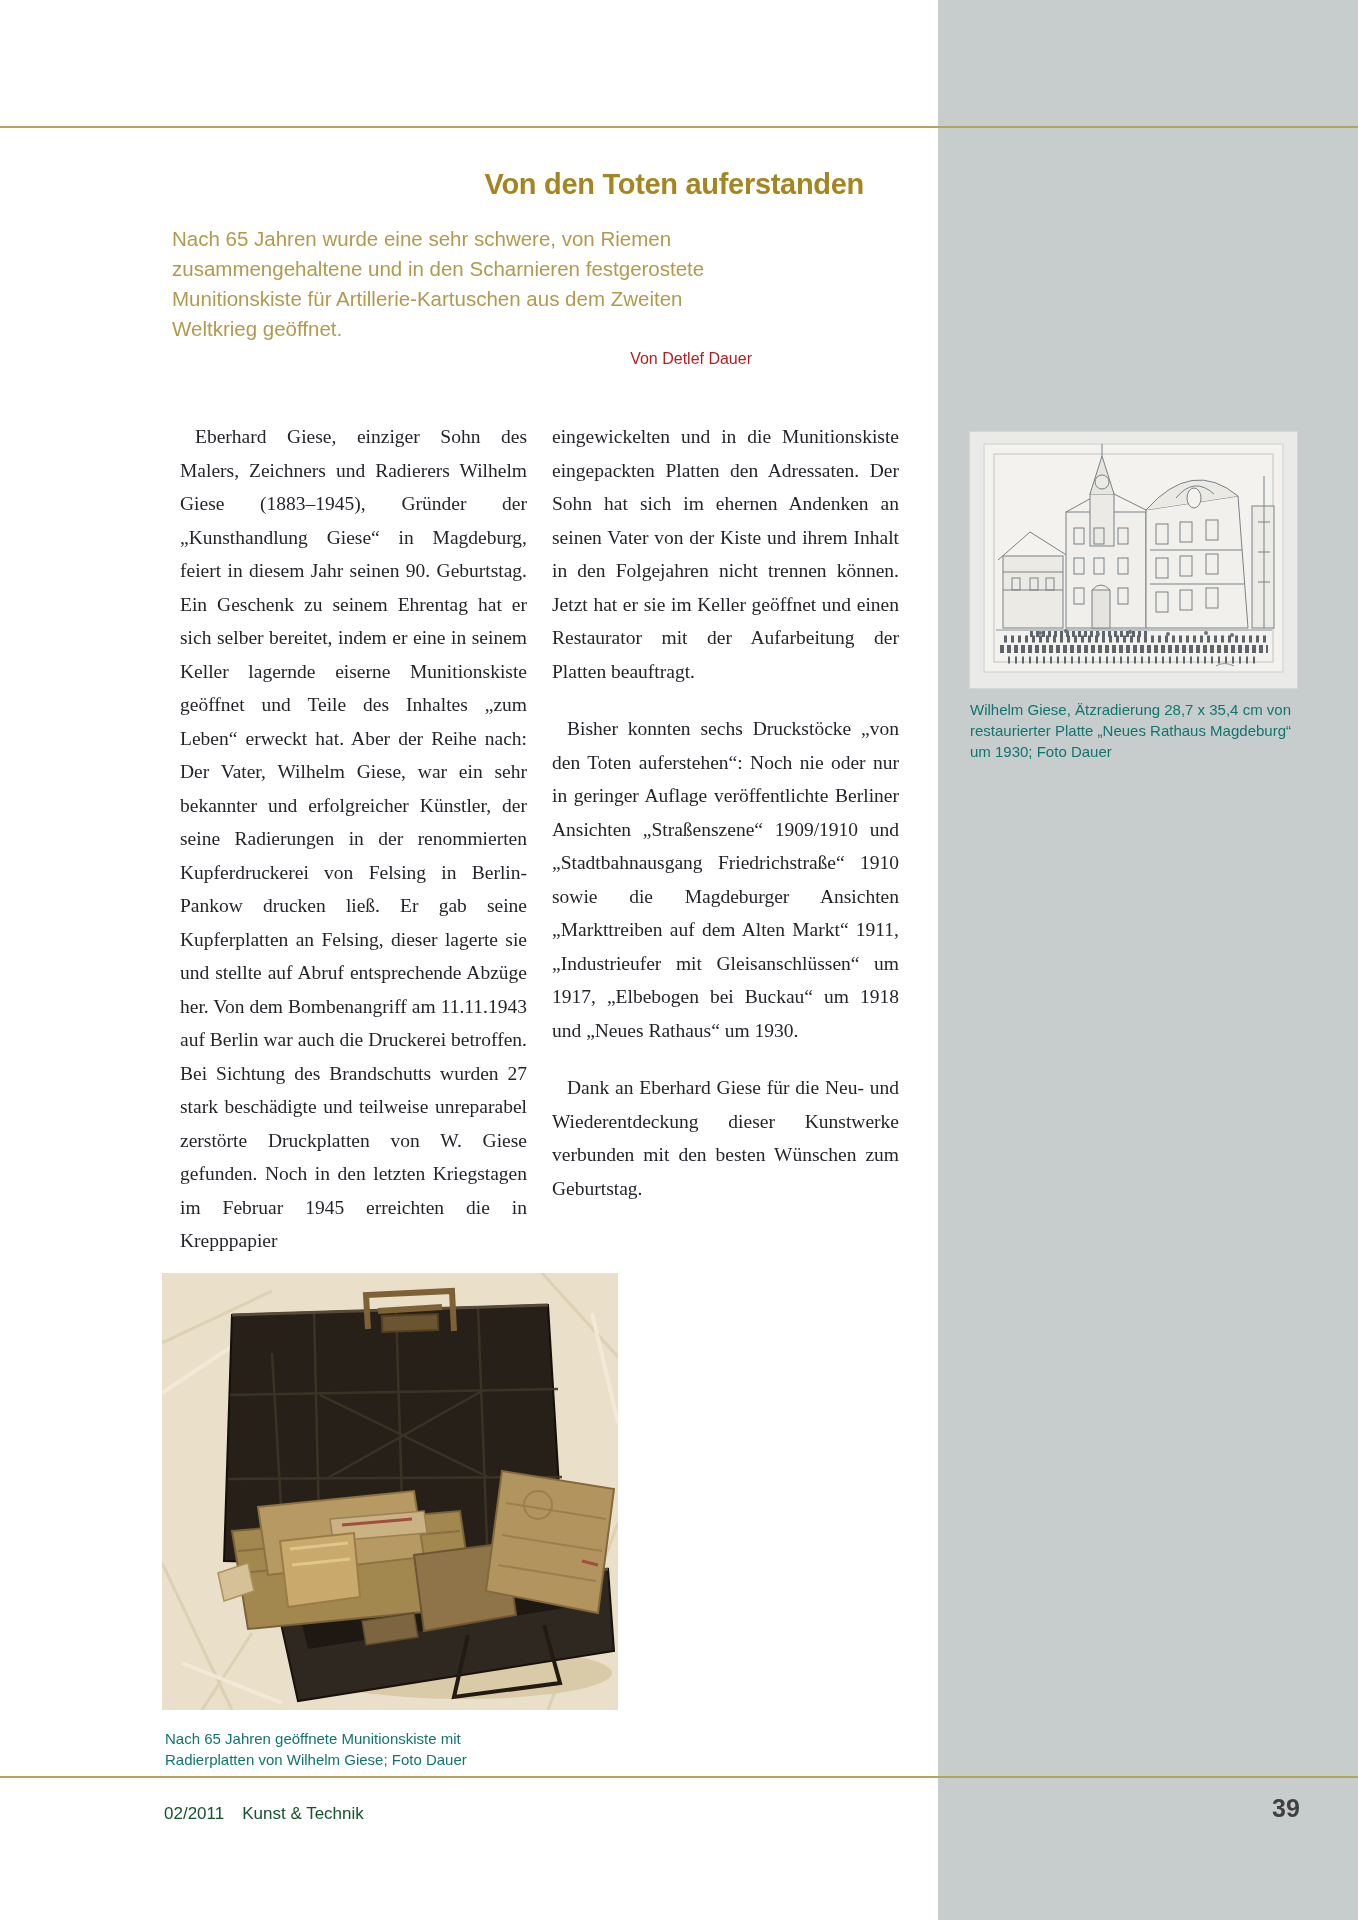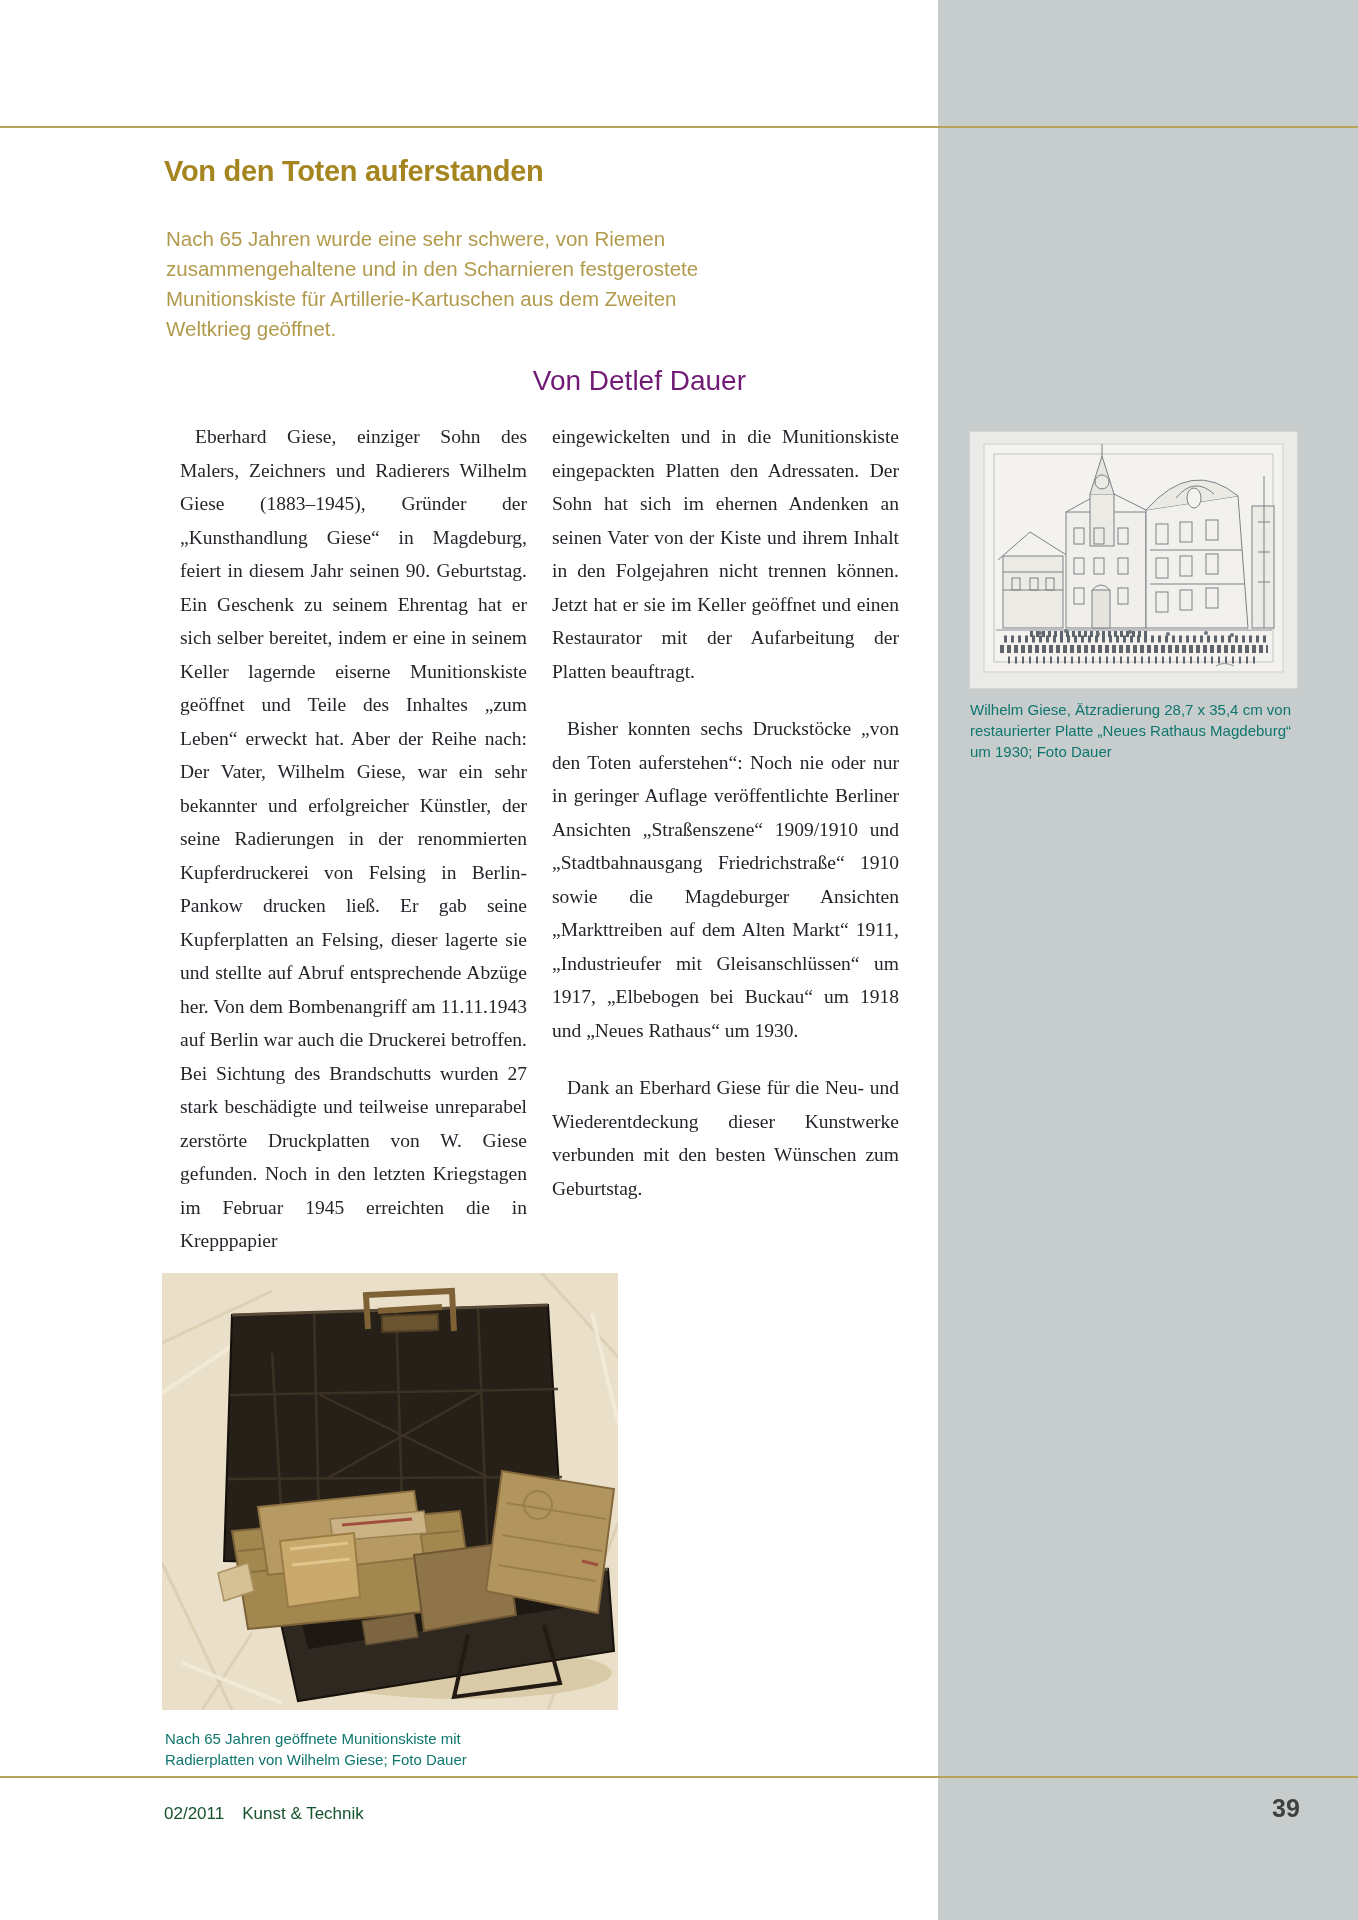--- a/index.html
+++ b/index.html
@@ -14,31 +14,32 @@
     background:#c7cccd;
   }
   .rule {
     position:absolute; left:0; width:1358px; height:2px;
     background:#b5a45a; z-index:5;
   }
   .rule.top { top:126px; }
   .rule.bottom { top:1776px; }
 
   .title {
-    position:absolute; left:164px; top:155px; width:700px;
+    position:absolute; left:164px; top:168px; width:700px;
     font-size:29px; font-weight:bold; letter-spacing:-0.3px;
     color:#a5851f;
+    text-align:right;
   }
   .lead {
-    position:absolute; left:166px; top:224px; width:596px;
+    position:absolute; left:172px; top:224px; width:596px;
     font-size:20.5px; line-height:30px; color:#b29a4c;
   }
   .byline {
-    margin-top:22px; text-align:right; padding-right:16px;
-    font-size:28px; color:#701a75;
+    margin-top:0; text-align:right; padding-right:16px;
+    font-size:16px; color:#b91c1c;
   }
 
   .bodycol {
     position:absolute; top:420px; width:347px;
     font-family:"Liberation Serif","DejaVu Serif",serif;
     font-size:19.5px; line-height:33.5px; color:#26242a;
     text-align:justify;
   }
   .bodycol.c1 { left:180px; }
   .bodycol.c2 { left:552px; }

